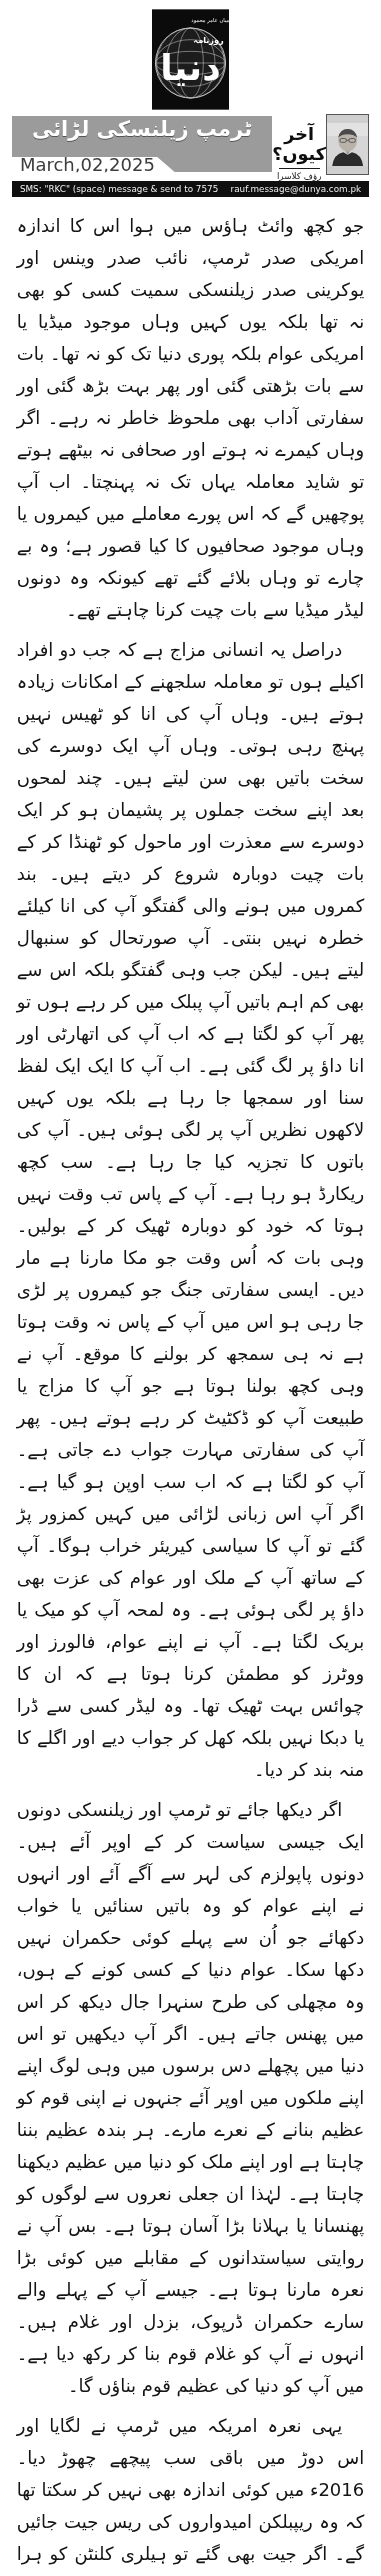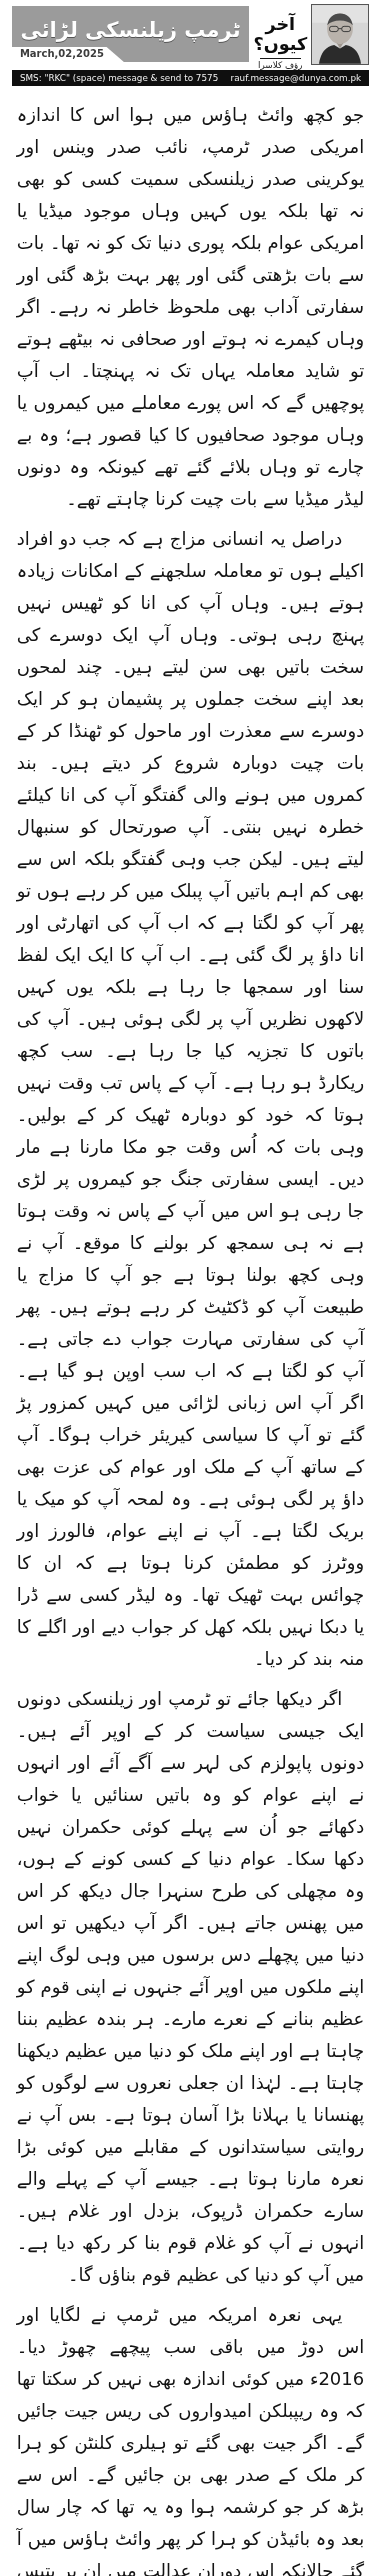--- a/index.html
+++ b/index.html
@@ -8,29 +8,29 @@
     font-family:"DejaVu Sans",sans-serif;position:relative;overflow:hidden;
   }
   
   .masthead{display:flex;justify-content:center;padding-top:9.4px;}
   .logo-box{width:77px;height:101px;}
   
   .head-row{display:flex;margin:5.9px 11.7px 0 11.7px;align-items:stretch;}
   .banner{flex:1;background:#9b9b9b;position:relative;height:56px;min-width:0;}
   .banner-title{
     direction:rtl;text-align:center;color:#ffffff;font-size:21px;font-weight:bold;
-    padding-top:12px;letter-spacing:0.6px;text-shadow:0 0.6px 0.6px #555;
+    padding-top:1px;letter-spacing:0.6px;text-shadow:0 0.6px 0.6px #555;
   }
   .date-ribbon{
     position:absolute;left:0;bottom:0;background:#ffffff;color:#3d3d3d;
-    font-weight:bold;font-size:10px;line-height:14px;padding:0.6px 20px 0.6px 8.2px;
+    font-weight:normal;font-size:18px;line-height:14px;padding:0.6px 20px 0.6px 8.2px;
     clip-path:polygon(0 0,calc(100% - 17.6px) 0,100% 100%,0 100%);
     text-align:right;
   }
-  .author-box{width:120px;display:flex;background:#ffffff;justify-content:flex-end;}
+  .author-box{width:97px;display:flex;background:#ffffff;justify-content:flex-end;}
   .author-meta{flex:1;text-align:center;padding-top:8.2px;}
   .column-name{direction:rtl;font-size:17.6px;font-weight:bold;color:#0d0d0d;line-height:20px;}
   .author-rule{width:41px;border:0;border-top:1.2px solid #1a1a1a;margin:3.5px auto 1.8px auto;}
   .author-name{direction:rtl;font-size:8.8px;color:#222;}
   .photo-frame{width:56px;height:59px;margin-top:-2.3px;border:0.6px solid #555;background:#cfcfcf;}
   
   .sms-bar{
     margin:0 11.7px;background:#0f0f0f;color:#f0f0f0;display:flex;
     justify-content:space-between;align-items:center;padding:2.9px 8.2px;font-size:8.8px;
   }
@@ -40,20 +40,37 @@
     font-size:18px;line-height:32px;color:#141414;
   }
   .article p{margin:8px;text-indent:22px;}
   .article p.first{text-indent:0;}
 </style>
 </head>
 <body>
 
 <div class="page">
 
+  <div class="masthead">
+    <svg class="logo-box" viewBox="0 0 132 172" xmlns="http://www.w3.org/2000/svg">
+      <rect x="0" y="0" width="132" height="172" fill="#0b0b0b"></rect>
+      <g stroke="#bdbdbd" stroke-width="1" fill="none">
+        <circle cx="66" cy="92" r="60" fill="#1c1c1c" stroke="#d0d0d0" stroke-width="1.5"></circle>
+        <ellipse cx="66" cy="92" rx="22" ry="60"></ellipse>
+        <ellipse cx="66" cy="92" rx="42" ry="60"></ellipse>
+        <ellipse cx="66" cy="92" rx="58" ry="60"></ellipse>
+        <ellipse cx="66" cy="92" rx="60" ry="20"></ellipse>
+        <ellipse cx="66" cy="92" rx="60" ry="40"></ellipse>
+        <line x1="6" y1="92" x2="126" y2="92"></line>
+      </g>
+      <text x="100" y="22" font-size="9" fill="#ffffff" text-anchor="middle">میاں عامر محمود</text>
+      <text x="97" y="58" font-size="14" fill="#ffffff" text-anchor="middle" font-weight="bold">روزنامہ</text>
+      <text x="66" y="122" font-size="62" fill="#ffffff" text-anchor="middle" font-weight="bold">دنیا</text>
+    </svg>
+  </div>
 
   <div class="head-row">
     <div class="banner">
       <div class="banner-title">ٹرمپ زیلنسکی لڑائی</div>
       <div class="date-ribbon">March,02,2025</div>
     </div>
     <div class="author-box">
       <div class="author-meta">
         <div class="column-name">آخر کیوں؟</div>
         <hr class="author-rule">

